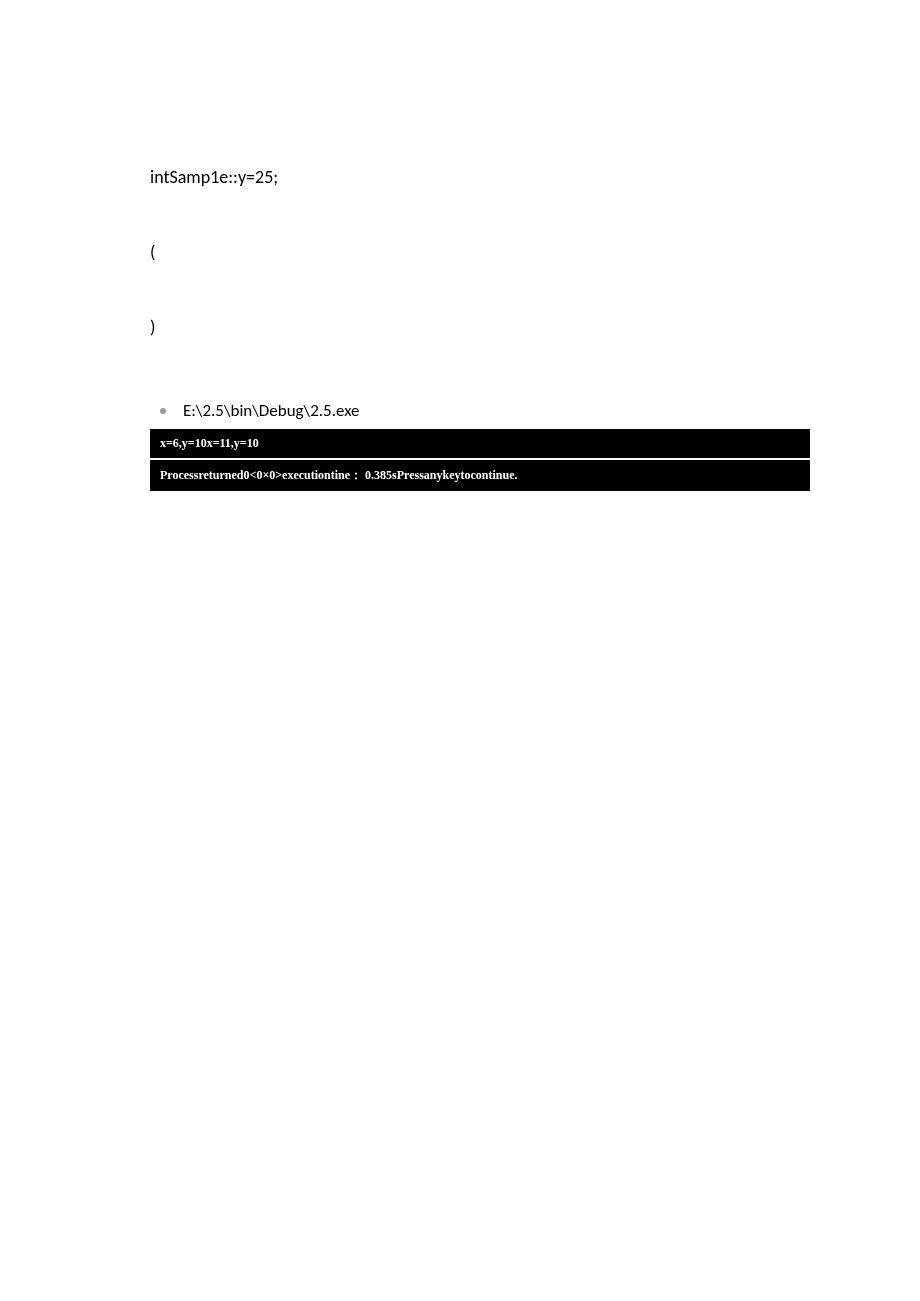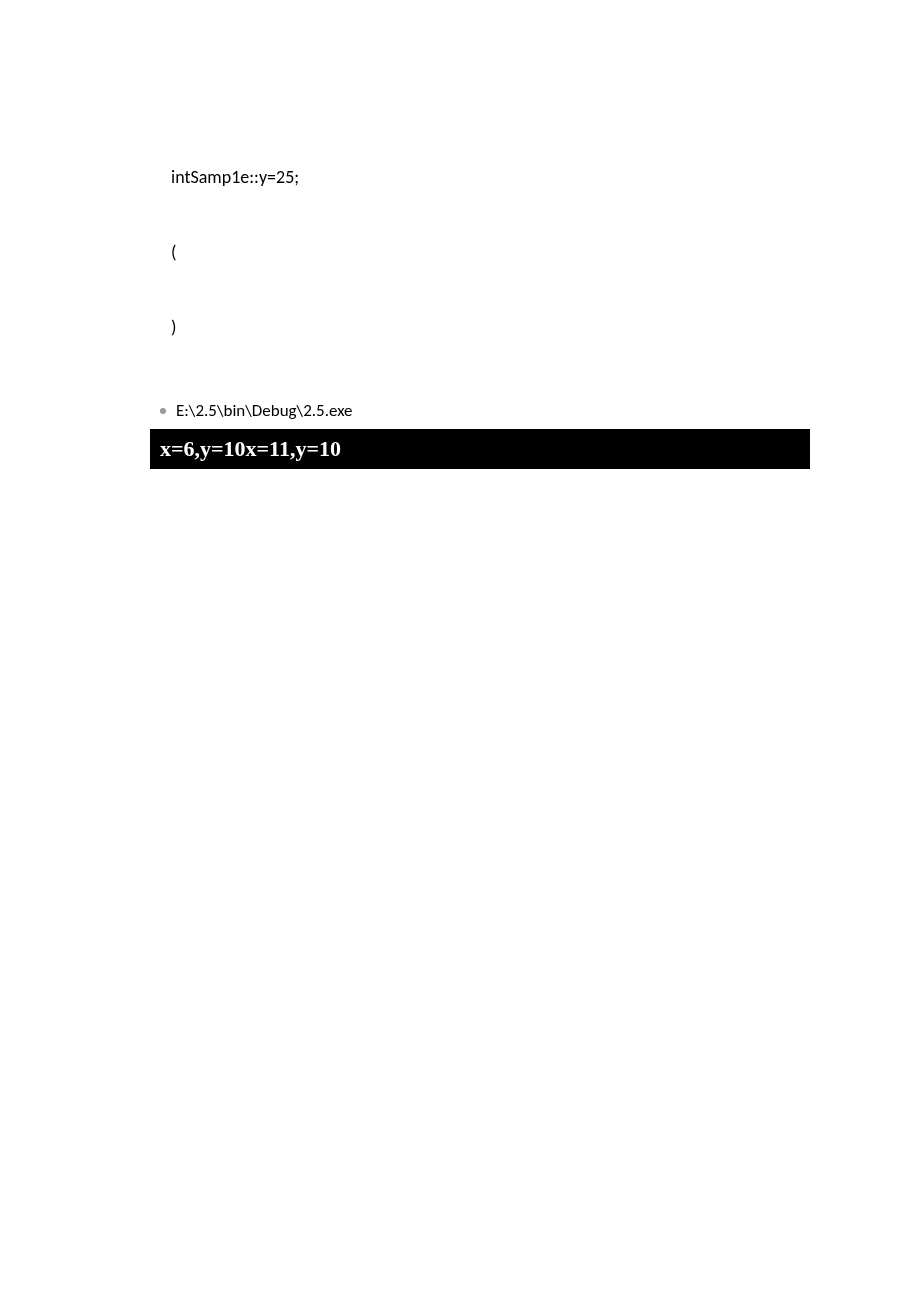--- a/index.html
+++ b/index.html
@@ -13,31 +13,30 @@
   .page {
     padding-top: 115px;
     padding-left: 150px;
     padding-right: 110px;
   }
   .code-block {
     font-size: 18px;
     line-height: 25px;
     color: #000;
     white-space: pre;
-    margin-left: 21px;
   }
   .indent {
     padding-left: 58px;
   }
   .titlebar {
     margin-top: 10px;
     margin-left: 10px;
     display: flex;
     align-items: center;
-    gap: 10px;
+    gap: 17px;
     text-align: center;
   }
   .titlebar-icon {
     width: 6px;
     height: 6px;
     border-radius: 50%;
     background: #999;
     display: inline-block;
   }
   .titlebar-text {
@@ -47,21 +46,21 @@
   .console {
     margin-top: 8px;
     background: #000000;
     color: #ffffff;
     font-family: "Times New Roman", serif;
     font-weight: bold;
   }
   .console-line {
     padding: 7px 10px;
     border-bottom: 2px solid #ffffff;
-    font-size: 22px;
+    font-size: 12px;
     white-space: nowrap;
   }
   .console-line:last-child {
     border-bottom: none;
   }
 </style>
 </head>
 <body>
 
 <div class="page">
@@ -72,15 +71,16 @@
     <div>)</div>
   </div>
 
   <div class="titlebar">
     <span class="titlebar-icon"></span>
     <span class="titlebar-text">E:\2.5\bin\Debug\2.5.exe</span>
   </div>
 
   <div class="console">
     <div class="console-line">x=6,y=10x=11,y=10</div>
+    <div class="console-line">Processreturned0&lt;0×0&gt;executiontine： 0.385sPressanykeytocontinue.</div>
   </div>
 
 </div>
 
 </body></html>

